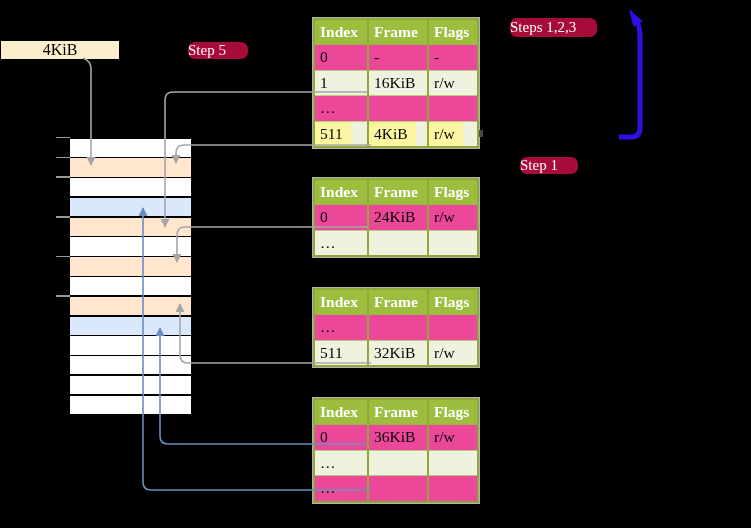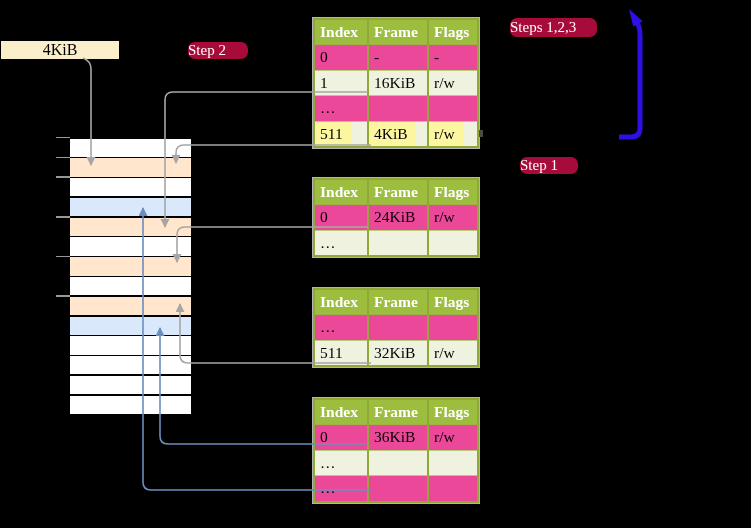--- a/index.html
+++ b/index.html
@@ -69,21 +69,21 @@
   .bigarrow-head{fill:var(--big-arrow-blue,#2c10e4);}
   #edge-dash{position:absolute;left:479px;top:130px;width:4px;height:7px;background:#4b4b42;z-index:3;}
 </style>
 </head>
 <body>
 
 <div id="stage">
 
   <div id="lbl-4kib">4KiB</div>
 
-  <div class="pill red" id="lbl-step0">Step 2</div>
+  <div class="pill red" id="lbl-step0">Step 5</div>
   <div class="pill red" id="lbl-steps123">Steps 1,2,3</div>
   <div class="pill red" id="lbl-step4">Step 1</div>
 
   <div id="memory-strip">
       <div class="mrow" style="background: rgb(255, 255, 255);"></div>
       <div class="mrow" style="background: rgb(255, 230, 204);"></div>
       <div class="mrow" style="background: rgb(255, 255, 255);"></div>
       <div class="mrow" style="background: rgb(218, 232, 252);"></div>
       <div class="mrow" style="background: rgb(255, 230, 204);"></div>
       <div class="mrow" style="background: rgb(255, 255, 255);"></div>

